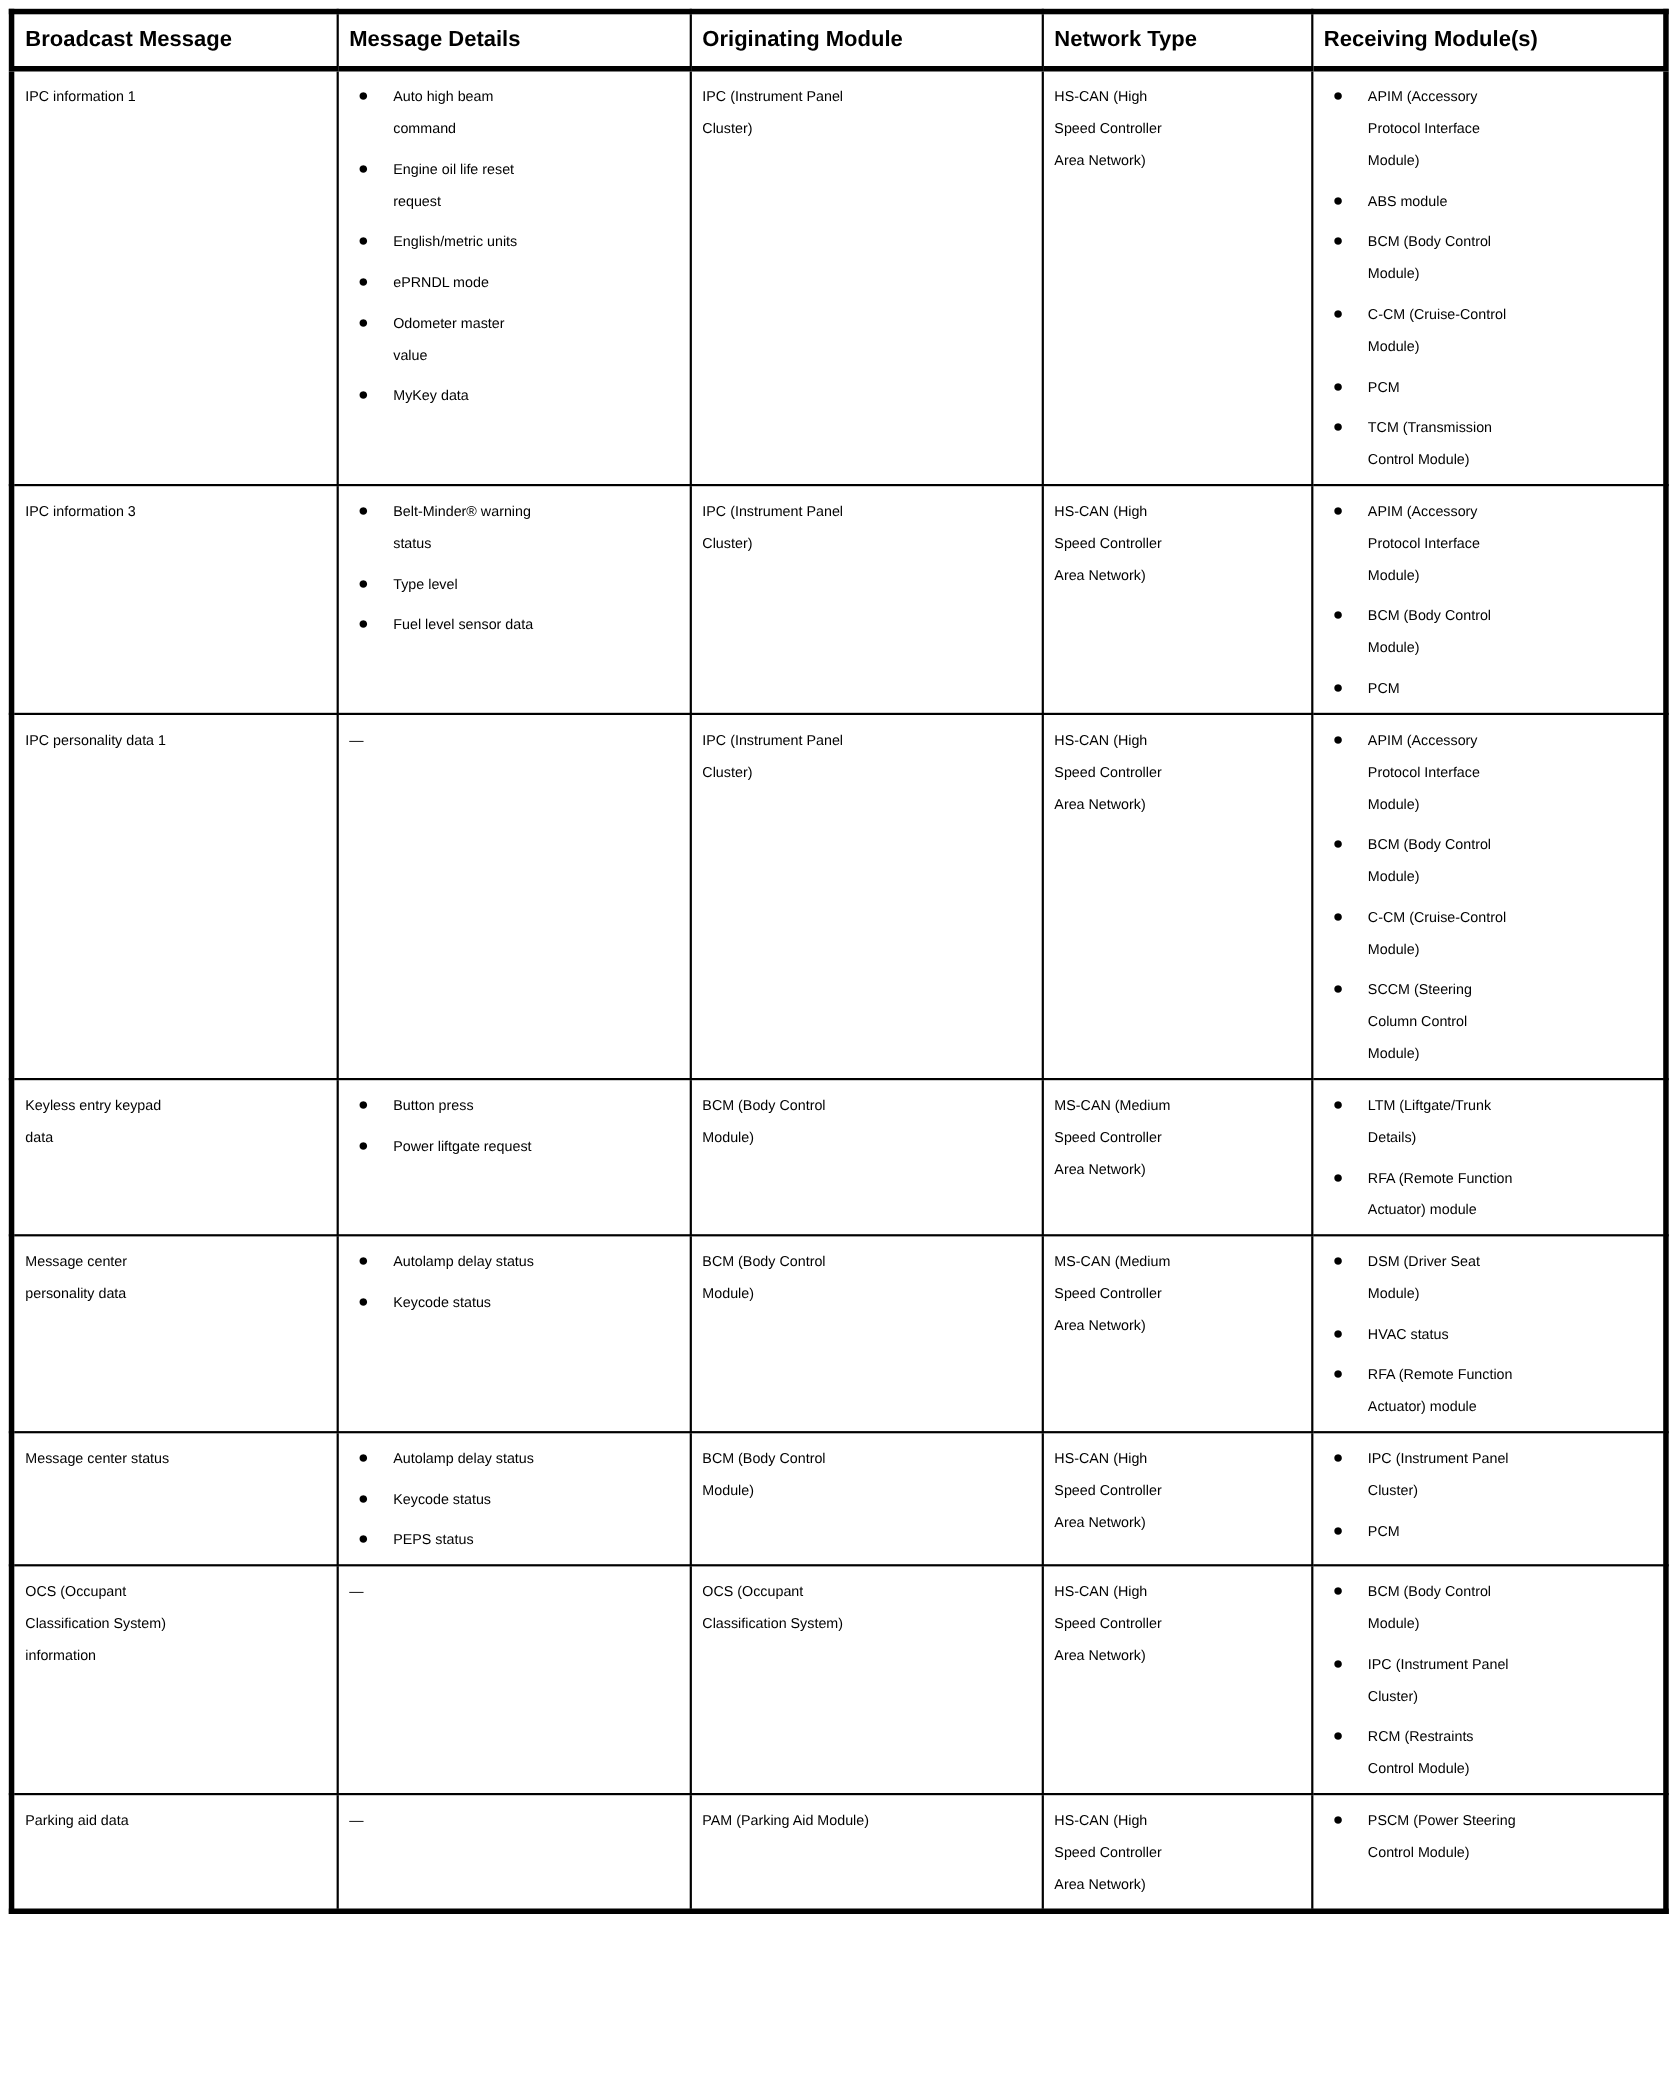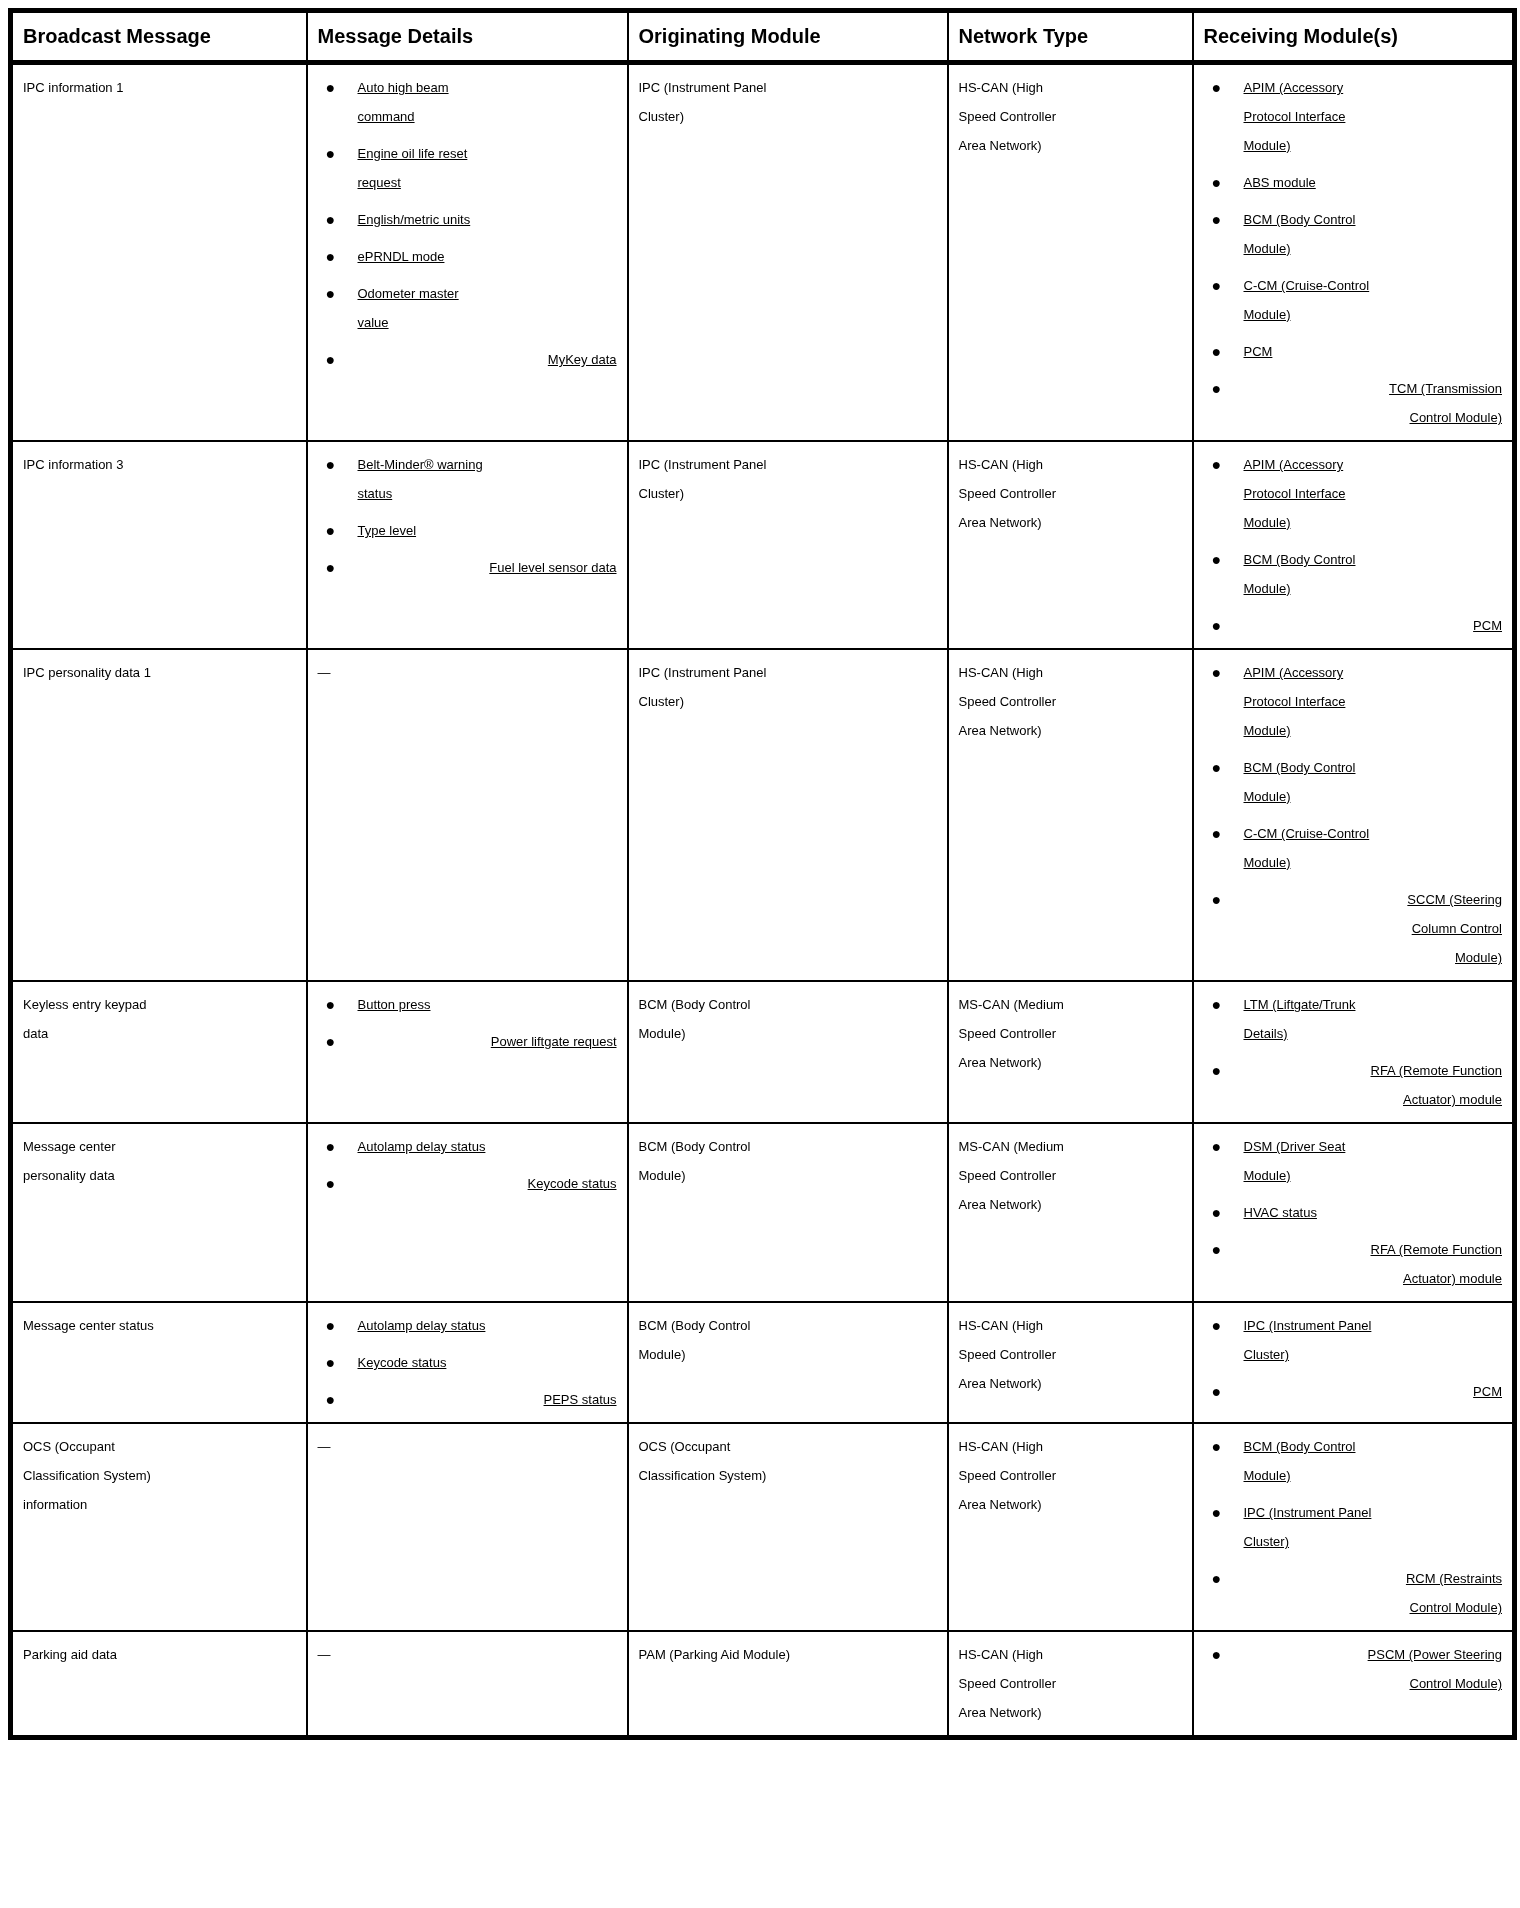--- a/index.html
+++ b/index.html
@@ -43,25 +43,23 @@
   }
   ul.bullet-list {
     list-style: none;
     margin: 0;
     padding: 0;
   }
   ul.bullet-list li {
     position: relative;
     padding-left: 40px;
     margin: 0 0 8px 0;
-    text-decoration: underline;
   }
   ul.bullet-list li:last-child {
     margin-bottom: 0;
-    text-align: right;
   }
   ul.bullet-list li::before {
     content: "\25CF";
     position: absolute;
     left: 8px;
     top: 0;
     font-size: 16px;
     line-height: 29px;
   }
   .dash-cell {

